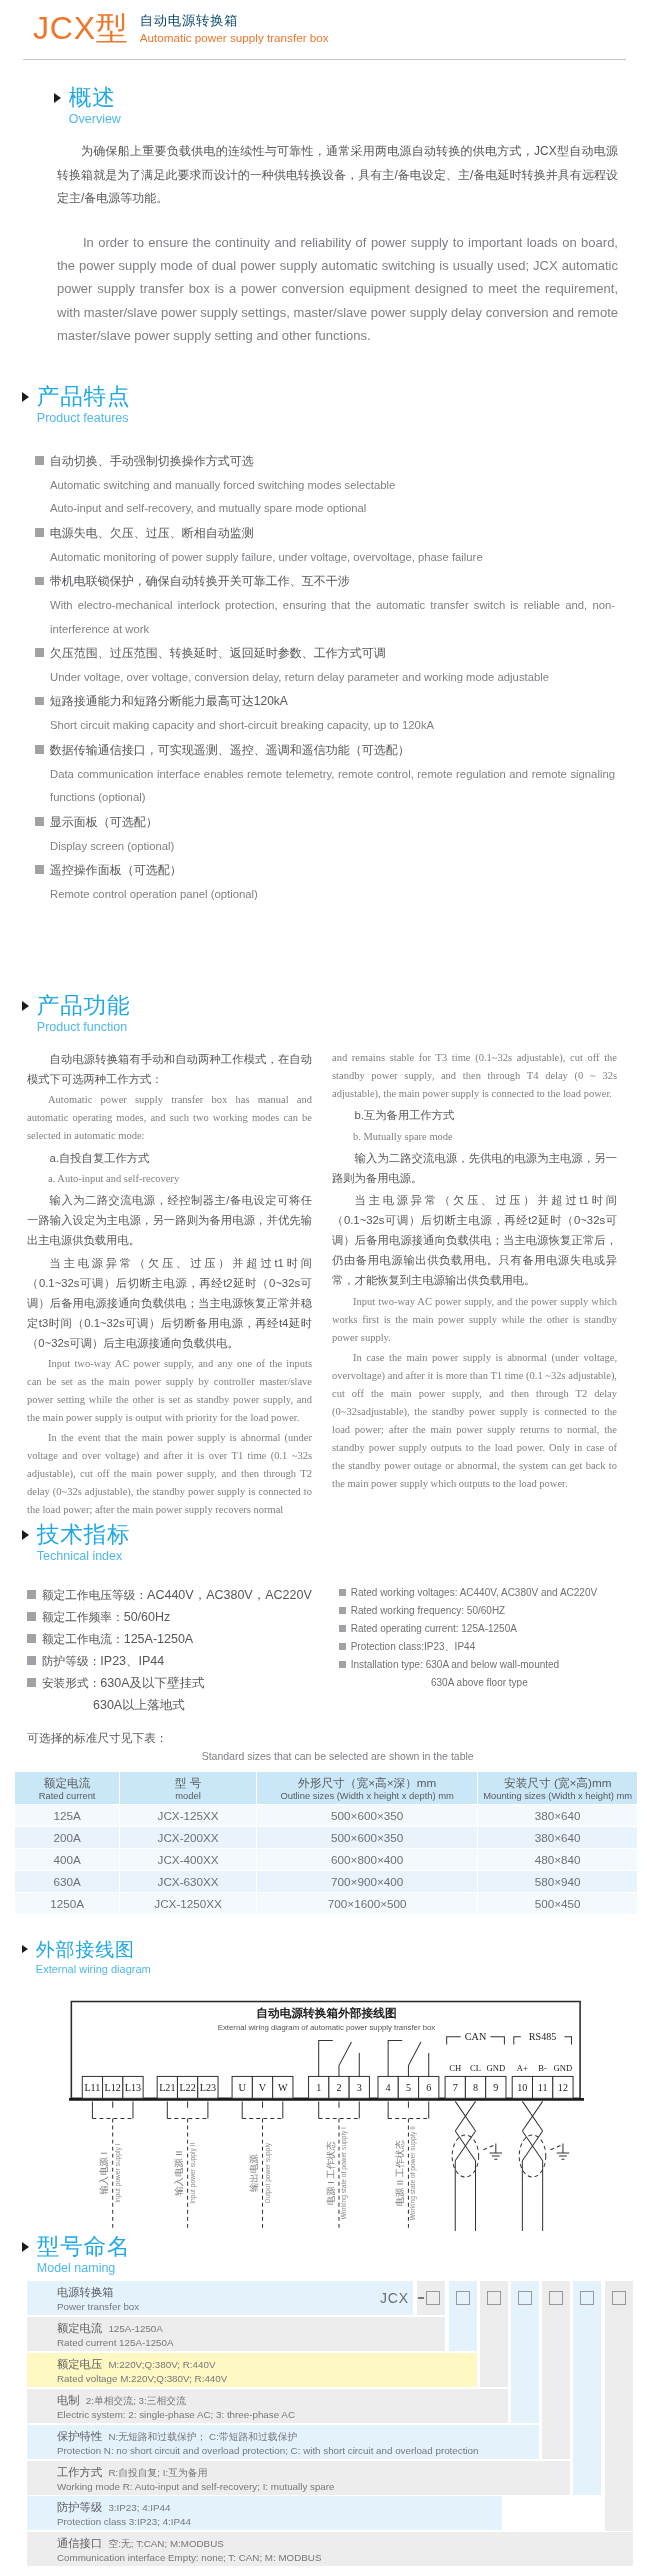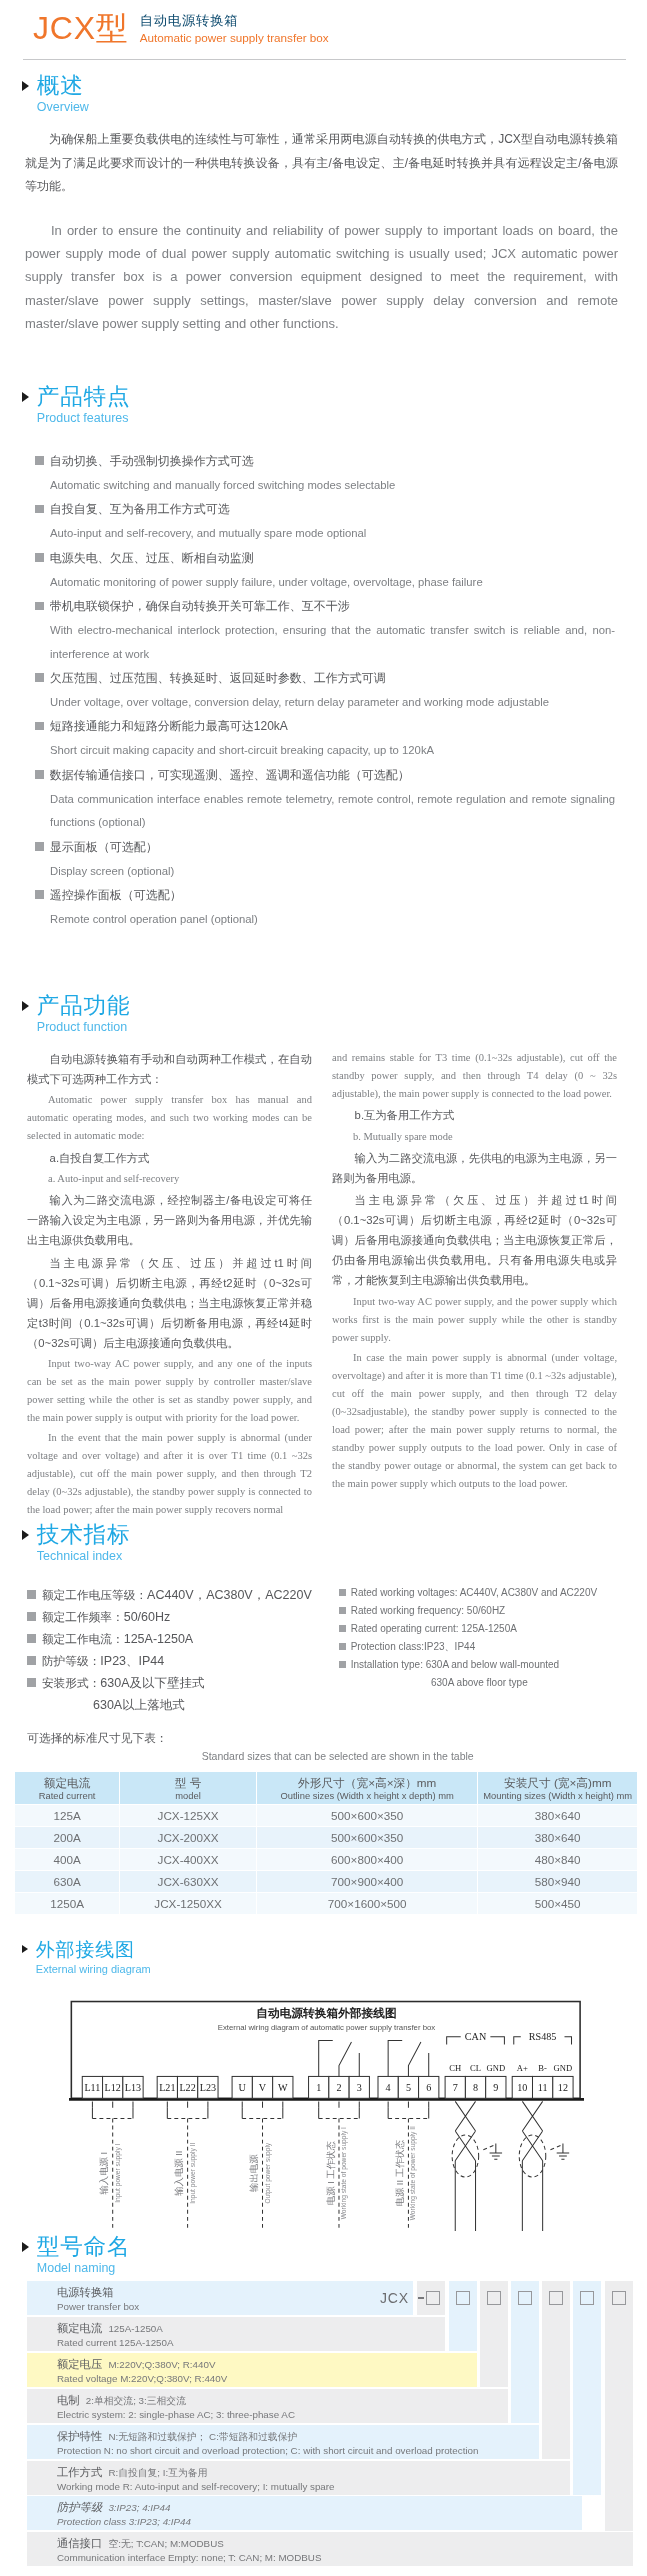--- a/index.html
+++ b/index.html
@@ -20,21 +20,21 @@
   .sec-head{display:flex;padding-left:22px;}
   .tri{width:0;height:0;border-left:7.8px solid #1c1c1c;border-top:5.5px solid transparent;
        border-bottom:5.5px solid transparent;margin:7.8px 7.8px 0 0;}
   .h-zh{font-size:22.6px;line-height:26.5px;color:#1fa8e4;letter-spacing:0.8px;}
   .h-en{font-size:12.5px;line-height:15.6px;color:#4eb8ea;margin-top:0.8px;}
   .sec-head.small .tri{border-left-width:6.2px;border-top-width:4.7px;border-bottom-width:4.7px;margin-top:6.2px;}
   .sec-head.small .h-zh{font-size:19px;line-height:22px;}
   .sec-head.small .h-en{font-size:11px;}
 
   
-  #sec-overview{top:73px;}
+  #sec-overview{top:85px;padding-left:32px;}
   .para{margin:0 30px 0 25px;text-align:justify;}
   .para.zh{margin-top:12.5px;font-size:12px;line-height:23.4px;color:#56575a;text-indent:2em;}
   .para.en{margin-top:20px;font-size:13px;line-height:23.4px;color:#7e8084;text-indent:2em;}
 
   
   #sec-features{top:384px;}
   #features-list{margin:22px 33px 0 35px;}
   .feat-zh{font-size:12px;line-height:25px;color:#56575a;}
   .sq{display:inline-block;width:8.6px;height:8.6px;background:#a0a2a5;margin-right:6.2px;}
   .feat-en{font-size:11.3px;line-height:23.4px;color:#7e8084;margin-left:15px;text-align:justify;}
@@ -136,21 +136,20 @@
         <div class="h-zh">产品特点</div>
         <div class="h-en">Product features</div>
       </div>
     </div>
     <div id="features-list">
         <div class="feat-item">
           <div class="feat-zh"><span class="sq"></span>自动切换、手动强制切换操作方式可选</div>
           <div class="feat-en">Automatic switching and manually forced switching modes selectable</div>
         </div>
         <div class="feat-item">
-          <div class="feat-zh"><span class="sq"></span>自投自复、互为备用工作方式可选</div>
           <div class="feat-en">Auto-input and self-recovery, and mutually spare mode optional</div>
         </div>
         <div class="feat-item">
           <div class="feat-zh"><span class="sq"></span>电源失电、欠压、过压、断相自动监测</div>
           <div class="feat-en">Automatic monitoring of power supply failure, under voltage, overvoltage, phase failure</div>
         </div>
         <div class="feat-item">
           <div class="feat-zh"><span class="sq"></span>带机电联锁保护，确保自动转换开关可靠工作、互不干涉</div>
           <div class="feat-en">With electro-mechanical interlock protection, ensuring that the automatic transfer switch is reliable and, non-interference at work</div>
         </div>
@@ -462,21 +461,21 @@
           <div class="nm-en">Electric system:   2: single-phase AC; 3: three-phase AC</div>
         </div>
         <div class="nm-row" style="top: 144px; width: 512px; background: rgb(228, 242, 252);">
           <div class="nm-zh">保护特性<span class="nm-zr">N:无短路和过载保护； C:带短路和过载保护</span></div>
           <div class="nm-en">Protection   N: no short circuit and overload protection; C: with short circuit and overload protection</div>
         </div>
         <div class="nm-row" style="top: 180px; width: 543px; background: rgb(237, 237, 238);">
           <div class="nm-zh">工作方式<span class="nm-zr">R:自投自复; I:互为备用</span></div>
           <div class="nm-en">Working mode   R: Auto-input and self-recovery; I: mutually spare</div>
         </div>
-        <div class="nm-row" style="top: 215px; width: 555px; background: rgb(228, 242, 252); font-style: italic;">
+        <div class="nm-row" style="top: 215px; width: 475px; background: rgb(228, 242, 252);">
           <div class="nm-zh">防护等级<span class="nm-zr">3:IP23; 4:IP44</span></div>
           <div class="nm-en">Protection class   3:IP23; 4:IP44</div>
         </div>
         <div class="nm-row" style="top: 251px; width: 606px; background: rgb(237, 237, 238);">
           <div class="nm-zh">通信接口<span class="nm-zr">空:无; T:CAN; M:MODBUS</span></div>
           <div class="nm-en">Communication interface   Empty: none; T: CAN; M: MODBUS</div>
         </div>
         <span class="jcx">JCX</span>
         <span class="nm-dash" style="left: 391px;"></span>
         <span class="nm-box" style="left: 399px;"></span>

